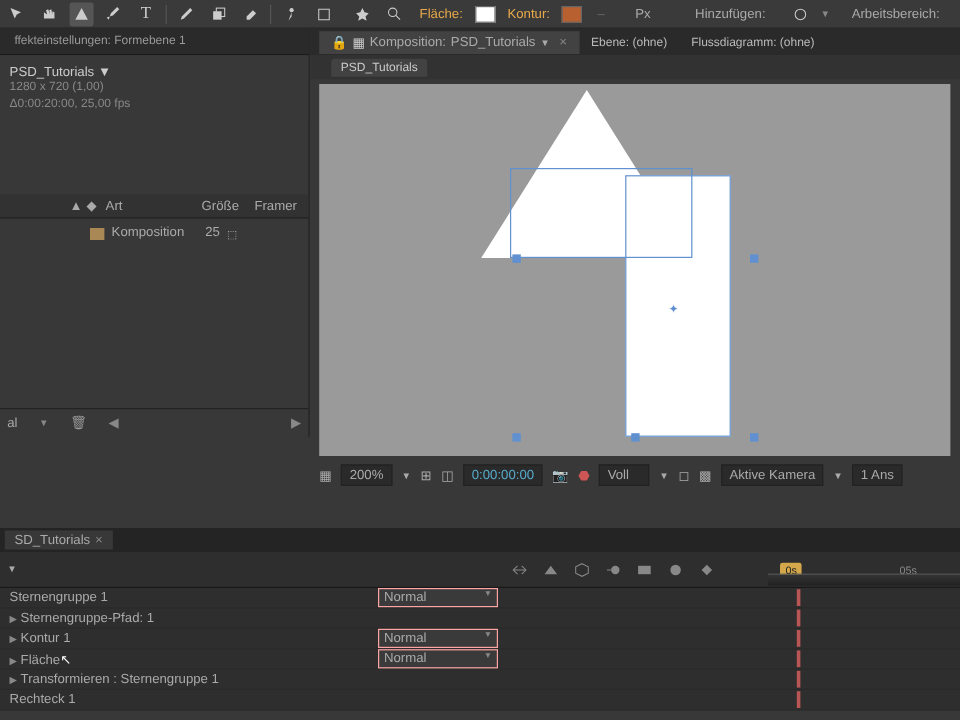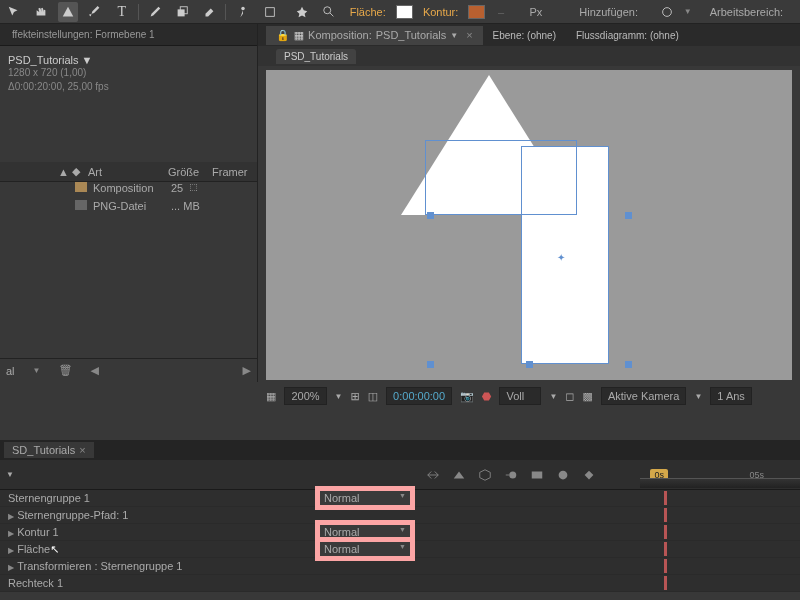--- a/index.html
+++ b/index.html
@@ -11,21 +11,21 @@
 .toolbar-label{color:#e8a94a;font-size:11px;margin:0 4px}
 .toolbar-text{color:#aaa;font-size:11px;margin:0 13px}
 .color-swatch{width:18px;height:14px;border:1px solid #666}
 .panel-tabs{height:22px;background:#2a2a2a;display:flex;align-items:center;border-bottom:1px solid #1a1a1a;padding-left:4px}
 .panel-tab{padding:2px 8px;font-size:10px;color:#999}
 .left-panel{width:258px;float:left;background:#383838;border-right:1px solid #222}
 .project-header{padding:8px;background:#383838}
 .project-title{color:#ccc;font-size:11px;font-weight:normal}
 .project-info{color:#888;font-size:10px;line-height:14px}
 .column-headers{height:20px;background:#323232;display:flex;align-items:center;font-size:10px;color:#888;border-bottom:1px solid #222}
-.tree-row{height:18px;display:flex;align-items:flex-start;padding-left:75px;font-size:11px;color:#ccc}
+.tree-row{height:18px;display:flex;align-items:flex-end;padding-left:75px;font-size:11px;color:#ccc}
 .fldr-icon{width:12px;height:10px;background:#aa8855;margin-right:6px}
 .file-icon{width:12px;height:10px;background:#666;margin-right:6px}
 .right-area{margin-left:258px;height:416px;background:#383838}
 .comp-tabs{height:22px;background:#2a2a2a;display:flex;align-items:center;gap:0;padding-left:8px}
 .comp-tab{padding:3px 10px;font-size:10px;color:#bbb;display:flex;align-items:center;gap:4px}
 .comp-tab.active{background:#424242}
 .inner-tab-row{height:20px;background:#323232;display:flex;align-items:center;padding-left:18px}
 .inner-tab{padding:2px 8px;background:#424242;font-size:10px;color:#ccc;border-radius:3px 3px 0 0}
 .viewport{height:310px;background:#9a9a9a;position:relative;margin:4px 8px}
 .triangle{position:absolute;left:135px;top:5px;width:0;height:0;border-left:88px solid transparent;border-right:88px solid transparent;border-bottom:140px solid #fff}
@@ -41,21 +41,21 @@
 .timeline-header{height:30px;background:#2e2e2e;display:flex;align-items:center;border-bottom:1px solid #1a1a1a}
 .timeline-icons{margin-left:410px;display:flex;gap:8px}
 .tl-icon{width:18px;height:18px;display:flex;align-items:center;justify-content:center}
 .tl-icon svg{width:14px;height:14px;fill:#888}
 .time-marker{position:absolute;right:52px;background:#d4a84a;color:#222;padding:1px 4px;font-size:9px;border-radius:2px}
 .time-label{position:absolute;right:22px;font-size:9px;color:#888}
 .col-header-row{height:18px;background:#2a2a2a;display:flex;align-items:center;font-size:10px;color:#888;border-bottom:1px solid #1a1a1a}
 .layer-row{height:17px;display:flex;align-items:center;font-size:10px;color:#ccc;border-bottom:1px solid #2a2a2a;position:relative}
 .layer-name{padding-left:8px;width:310px}
 .layer-indent1{padding-left:8px}
-.dropdown{width:100px;padding:1px 4px;background:#3a3a3a;border:5px solid #fca5a5;font-size:10px;color:#ccc;position:absolute;left:315px;display:flex;justify-content:space-between}
+.dropdown{width:100px;padding:1px 4px;background:#3a3a3a;border:1px solid #fca5a5;font-size:10px;color:#ccc;position:absolute;left:315px;display:flex;justify-content:space-between}
 .dropdown::after{content:"▼";font-size:7px;color:#888}
 .layer-bar{position:absolute;left:664px;width:3px;height:14px;background:#b85555}
 .expand{color:#888;margin-right:3px;font-size:8px}
 </style>
 </head>
 <body>
 
 <div class="toolbar">
   <div class="tool-icon">
       <svg viewBox="0 0 16 16">
@@ -151,25 +151,20 @@
     <span style="width:16px">◆</span>
     <span style="width:80px">Art</span>
     <span style="width:44px">Größe</span>
     <span>Framer</span>
   </div>
   <div class="tree-row">
     <div class="fldr-icon"></div>
     <span style="width:78px">Komposition</span>
     <span>25</span>
     <span style="margin-left:6px;font-size:9px">⬚</span>
-  </div>
-  <div class="tree-row">
-    <div class="file-icon"></div>
-    <span style="width:78px">PNG-Datei</span>
-    <span>... MB</span>
   </div>
   <div style="height:140px"></div>
   <div style="height:24px;display:flex;align-items:center;padding:0 6px;gap:18px;border-top:1px solid #222">
     <span>al</span>
     <span style="color:#888;font-size:8px">▼</span>
     <span style="color:#999">🗑</span>
     <span style="color:#888">◀</span>
     <span style="flex:1"></span>
     <span style="color:#888">▶</span>
   </div>

